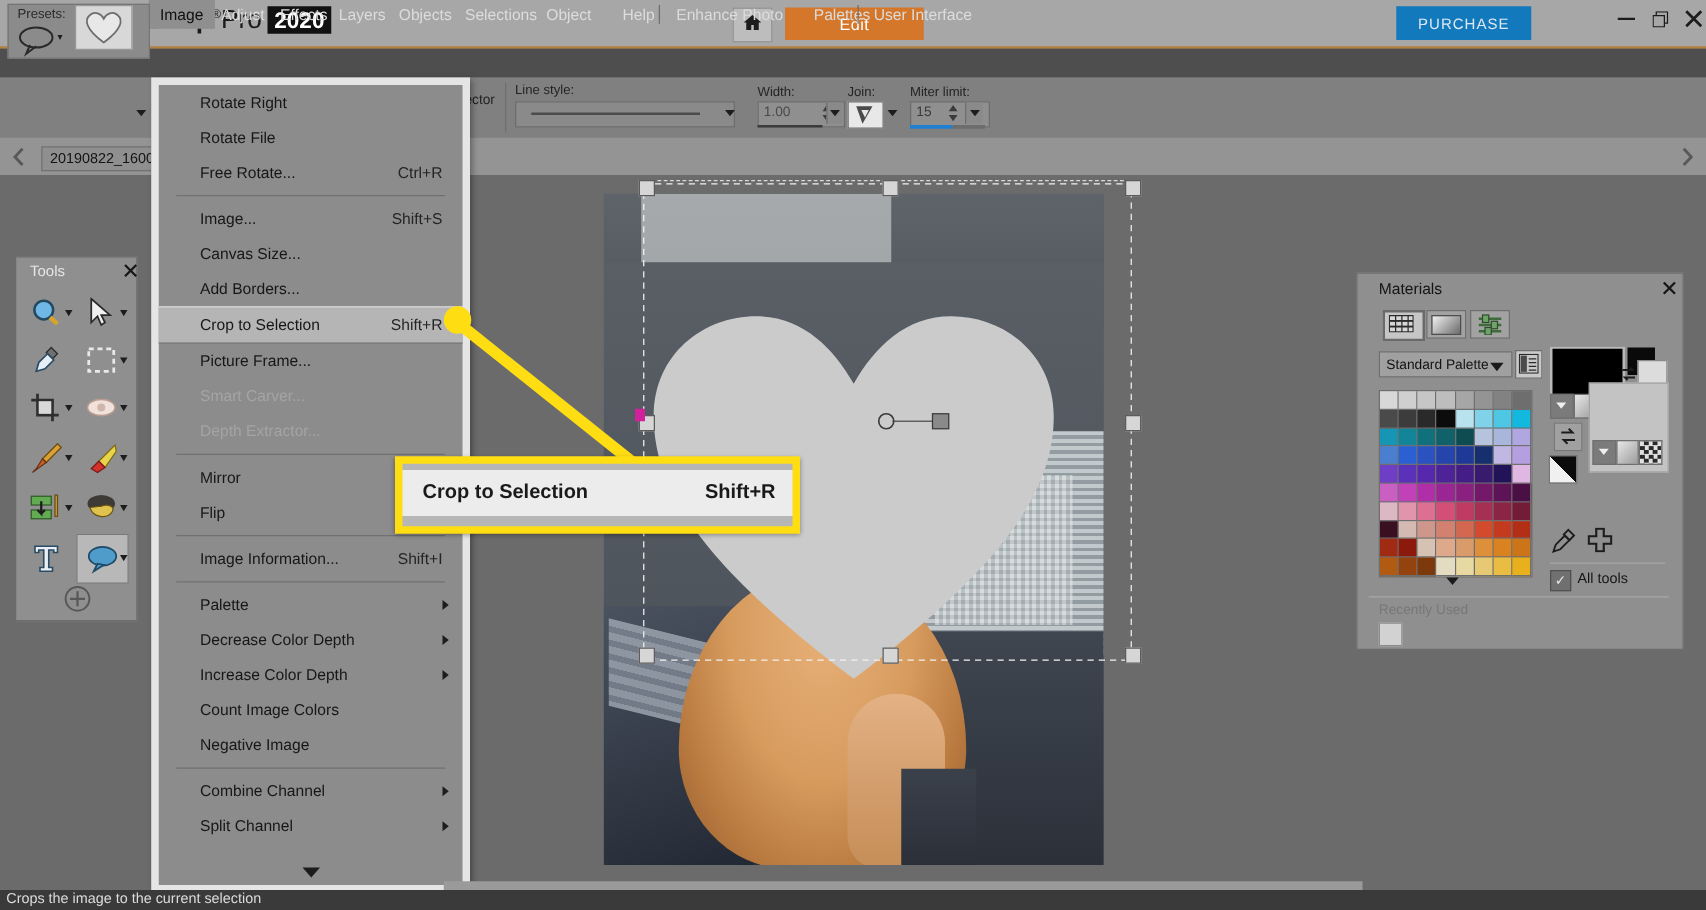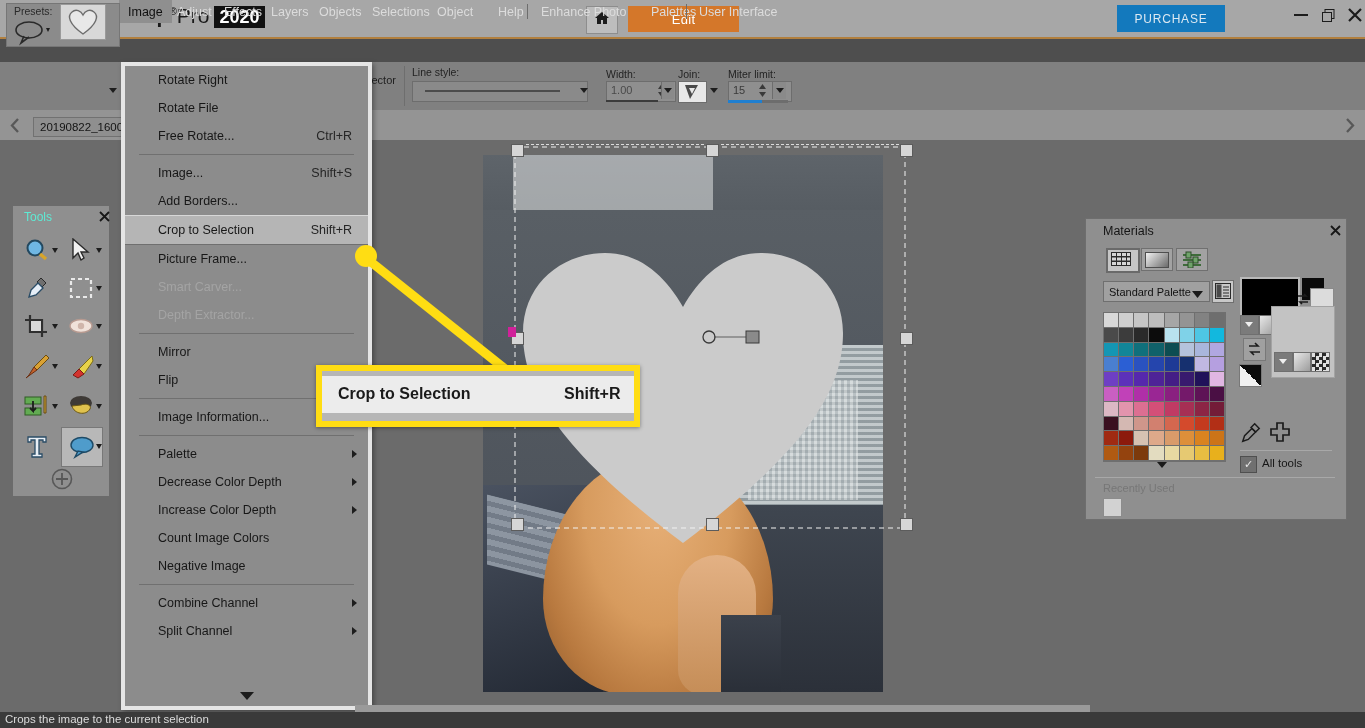--- a/index.html
+++ b/index.html
@@ -69,37 +69,37 @@
   #tabNext{left:1338px;top:114px;width:22px;height:22px;display:flex;align-items:center;justify-content:center;
            color:#585858;font-size:16px;}
   #fileTab{left:33px;top:117px;width:97px;height:18px;background:#8f8f8f;border:1px solid #717171;
            overflow:hidden;display:flex;align-items:center;padding-left:6px;font-size:11.5px;color:#141414;}
 
   
   #workspace{left:0;top:140px;width:1365px;height:572px;background:#6b6b6b;}
 
   
   #tools{left:12px;top:205px;width:96px;height:290px;background:#8f8f8f;border:1px solid #6b6b6b;}
-  #toolsTitle{left:24px;top:210px;font-size:12px;color:#5eead4;}
+  #toolsTitle{left:24px;top:210px;font-size:12px;color:#e5e5e5;}
   #toolsClose{left:97px;top:209px;width:14px;height:14px;color:#171717;font-size:13px;
               display:flex;align-items:center;justify-content:center;}
   .toolcell{width:38px;height:36px;display:flex;align-items:center;justify-content:center;}
   .toolcell.sel{background:#b8b8b8;border:1px solid #787878;}
   .tcaret{width:0;height:0;border-left:3.5px solid transparent;border-right:3.5px solid transparent;
           border-top:5px solid #1d1d1d;}
 
   
   #canvasWrap{left:483px;top:155px;width:400px;height:537px;overflow:hidden;background:#5a5f63;}
   .photoband{position:absolute;left:0;width:400px;}
   .hnd{position:absolute;width:11px;height:11px;background:#d6d6d6;border:1px solid #5c5c5c;}
   #rotHandle{left:700px;top:330px;width:62px;height:14px;}
 
   
   #imgmenu{left:121px;top:62px;width:243px;height:640px;background:#8c8c8c;
-           border:4px solid #e5e5e5;box-shadow:2px 2px 5px rgba(0,0,0,.35);}
+           border:6px solid #e5e5e5;box-shadow:2px 2px 5px rgba(0,0,0,.35);}
   .mrow{position:relative;height:28px;display:flex;align-items:center;color:#171717;font-size:12.5px;}
   .mrow .lbl{position:absolute;left:33px;}
   .mrow .acc{position:absolute;right:16px;color:#252525;}
   .mrow .sub{position:absolute;right:11px;width:0;height:0;border-top:4px solid transparent;
              border-bottom:4px solid transparent;border-left:5px solid #1d1d1d;}
   .mrow.dis{color:#a4a4a4;}
   .mrow.hl{background:#b5b5b5;border-top:1px solid #d7d7d7;border-bottom:1px solid #6f6f6f;}
   .mdiv{height:1px;background:#707070;margin:4px 14px 4px 14px;}
   #menuScroll{position:absolute;left:0;bottom:2px;width:243px;height:16px;
               display:flex;align-items:center;justify-content:center;}
@@ -462,20 +462,23 @@
         <span class="lbl">Rotate File</span>
       </div>
       <div class="mrow">
         <span class="lbl">Free Rotate...</span>
         <span class="acc">Ctrl+R</span>
       </div>
       <div class="mdiv"></div>
       <div class="mrow">
         <span class="lbl">Image...</span>
         <span class="acc">Shift+S</span>
+      </div>
+      <div class="mrow">
+        <span class="lbl">Canvas Size...</span>
       </div>
       <div class="mrow">
         <span class="lbl">Add Borders...</span>
       </div>
       <div class="mrow hl">
         <span class="lbl">Crop to Selection</span>
         <span class="acc">Shift+R</span>
       </div>
       <div class="mrow">
         <span class="lbl">Picture Frame...</span>

